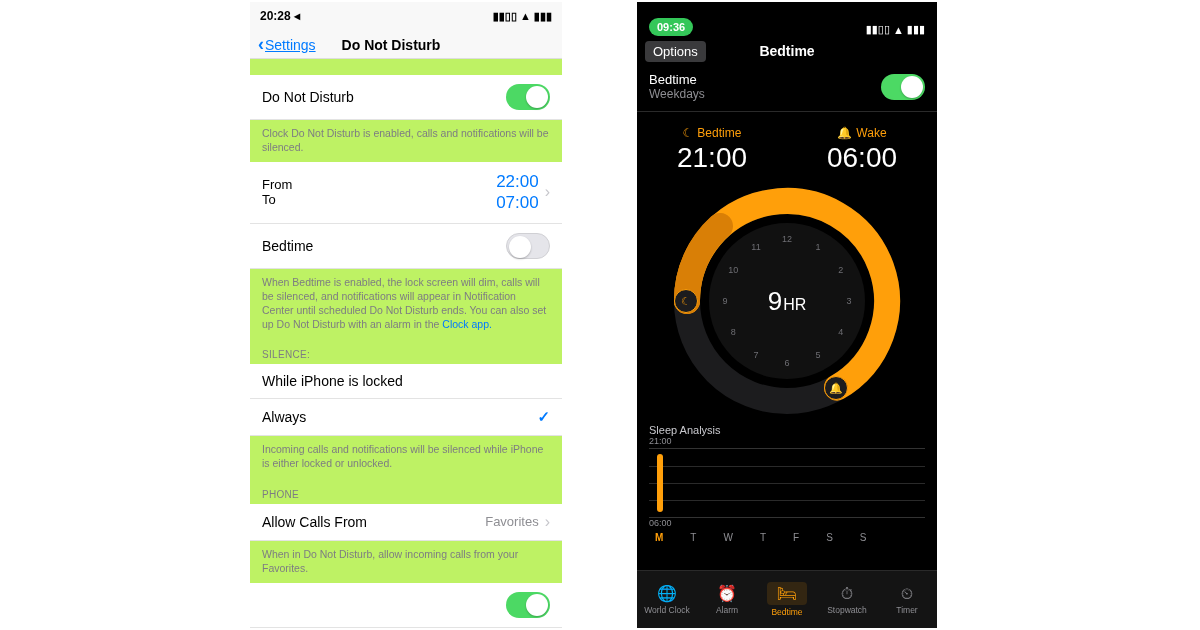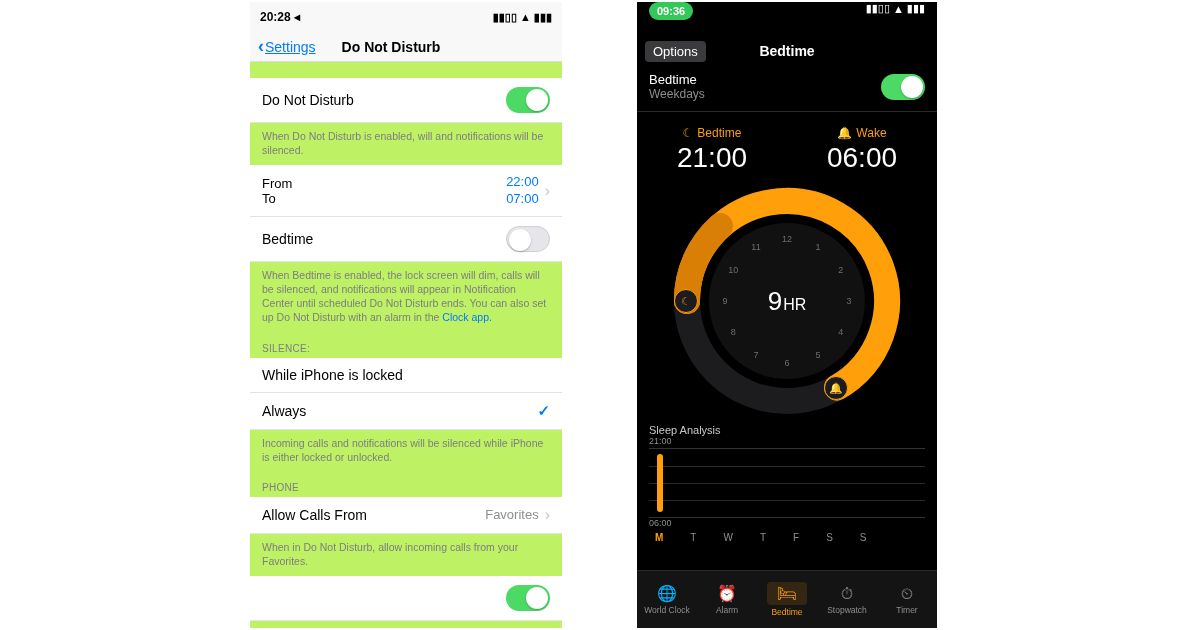--- a/index.html
+++ b/index.html
@@ -20,30 +20,30 @@
   .cell { background: #fff; padding: 9px 12px; display: flex; align-items: center; justify-content: space-between; border-bottom: 0.5px solid #e3e3e3; }
   .cell-label { font-size: 14px; }
   .foot { padding: 6px 12px 8px; font-size: 10.5px; line-height: 1.35; color: #7d7d82; }
   .header-lab { padding: 10px 12px 4px; font-size: 10px; letter-spacing: .3px; color: #7d7d82; text-transform: uppercase; }
   .toggle { width: 44px; height: 26px; border-radius: 13px; position: relative; }
   .toggle.on { background: #4cd964; }
   .toggle.off { background: #e5e5ea; border:1px solid #d0d0d4; }
   .knob { width: 22px; height: 22px; background: #fff; border-radius: 50%; position: absolute; top: 2px; box-shadow: 0 1px 2px rgba(0,0,0,.25); }
   .toggle.on .knob { right: 2px; }
   .toggle.off .knob { left: 2px; }
-  .time-col { text-align: left; color: #007aff; font-size: 13px; line-height: 1.25; }
+  .time-col { text-align: left; color: #007aff; font-size: 17px; line-height: 1.25; }
   .chev-r { color: #c7c7cc; font-size: 16px; padding-left: 6px; }
   .check { color: #007aff; font-size: 15px; font-weight: 700; }
   .detail { color: #8e8e93; font-size: 13px; }
   .link { color: #007aff; }
   .ft-row { display: flex; flex-direction: column; }
 
   
   .phone-dark { width: 300px; height: 626px; background: #000; color: #fff; display: flex; flex-direction: column; font-size: 13px; position: relative; overflow: hidden; }
-  .d-status { height: 34px; display: flex; justify-content: space-between; align-items: flex-start; padding: 0 12px; }
+  .d-status { height: 34px; display: flex; justify-content: space-between; align-items: flex-end; padding: 0 12px; }
   .pill { background: #34c759; color: #fff; font-size: 11px; font-weight: 600; padding: 3px 8px; border-radius: 11px; }
   .d-nav { height: 30px; display: flex; align-items: center; padding: 0 8px; position: relative; }
   .opt-btn { color: #fff; font-size: 13px; background: #3a3a3c; padding: 3px 8px; border-radius: 4px; }
   .d-title { position: absolute; left: 0; right: 0; text-align: center; font-weight: 600; font-size: 14px; pointer-events:none;}
   .bed-row { padding: 6px 12px 10px; display: flex; justify-content: space-between; align-items: center; border-bottom: .5px solid #2a2a2a; }
   .bed-row .sub { font-size: 12px; color: #8e8e93; }
   .times { display: flex; justify-content: space-around; padding: 14px 0 6px; }
   .t-col { text-align: center; }
   .t-lab { color: #ff9f0a; font-size: 12px; display:flex; align-items:center; justify-content:center; gap:4px;}
   .t-val { font-size: 28px; font-weight: 300; margin-top:2px;}
@@ -91,21 +91,21 @@
     </div>
 
     <div class="group-gap"></div>
 
     <div class="cell">
       <span class="cell-label">Do Not Disturb</span>
       <span class="toggle on">
           <span class="knob"></span>
         </span>
     </div>
-    <div class="foot">When Do Not Disturb is enabled, will and notifications will be silenced.</div>
+    <div class="foot">Clock Do Not Disturb is enabled, calls and notifications will be silenced.</div>
 
     <div class="cell">
       <div class="ft-row">
         <span>From</span>
         <span>To</span>
       </div>
       <div style="display:flex;align-items:center;">
         <div class="time-col">
           <div>22:00</div>
           <div>07:00</div>

